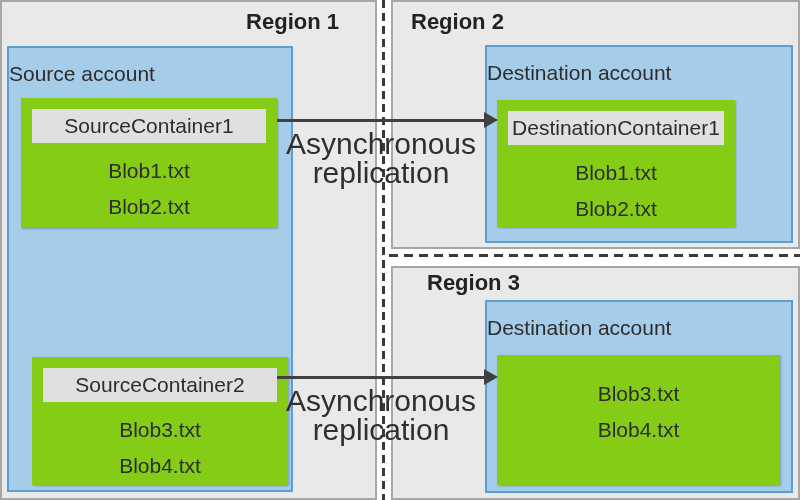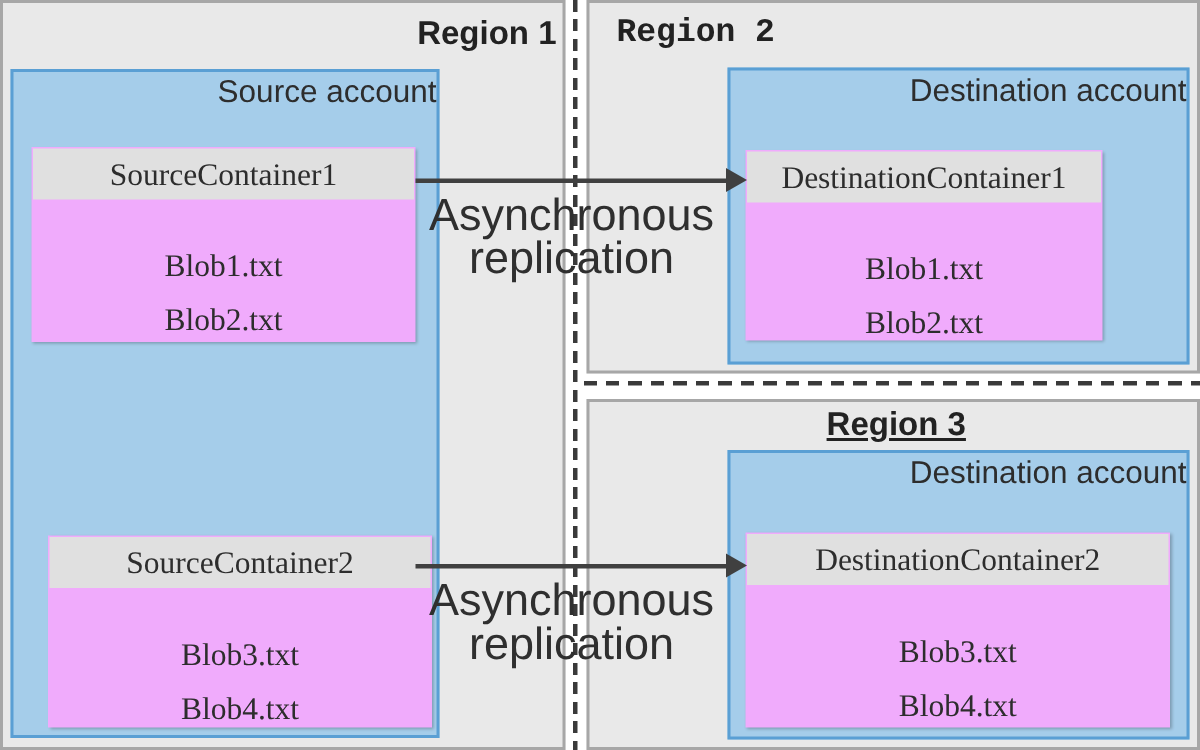--- a/index.html
+++ b/index.html
@@ -26,23 +26,23 @@
   #region-1 { left: 0;   top: 0;   width: 377px; height: 500px; }
   #region-2 { left: 391px; top: 0;   width: 409px; height: 249px; }
   #region-3 { left: 391px; top: 266px; width: 409px; height: 234px; }
 
   .region-label {
     font-size: 22px;
     font-weight: bold;
     color: #222222;
     line-height: 28px;
   }
-  #region-1 .region-label { text-align: right; padding: 6px 4px 0 0; }
-  #region-2 .region-label { text-align: left;  padding: 6px 0 0 18px; font-family: Liberation Mono, monospace; }
-  #region-3 .region-label { text-align: center;  padding: 1px 0 0 4px; text-decoration: underline; }
+  #region-1 .region-label { text-align: right; padding: 6px 36px 0 0; }
+  #region-2 .region-label { text-align: left;  padding: 6px 0 0 18px; }
+  #region-3 .region-label { text-align: left;  padding: 1px 0 0 34px; }
 
   
   #divider-vertical {
     position: absolute;
     left: 382px; top: 0;
     width: 3px; height: 500px;
     background: repeating-linear-gradient(180deg, #3a3a3a 0 8px, transparent 8px 13px);
     z-index: 3;
   }
   #divider-horizontal {
@@ -60,49 +60,49 @@
     border: 2px solid #5a9fd4;
     box-sizing: border-box;
     z-index: 2;
   }
   #source-account        { left: 7px;   top: 46px;  width: 286px; height: 446px; }
   #dest-account-r2       { left: 485px; top: 45px;  width: 308px; height: 198px; }
   #dest-account-r3       { left: 485px; top: 300px; width: 308px; height: 193px; }
 
   .account-title {
     font-size: 21px;
-    text-align: right;
+    text-align: left;
+    padding-top: 12px;
     line-height: 28px;
     color: #2d2d2d;
   }
 
   
   .containerbox {
     position: absolute;
-    background: #f0abfc;
+    background: #84cc16;
     box-sizing: border-box;
-    padding: 1px;
+    padding: 11px;
     box-shadow: 1px 1px 2px rgba(0,0,0,0.25);
     z-index: 4;
-    font-family: Liberation Serif, serif;
   }
   #container-source1 { left: 21px;  top: 98px;  width: 256px; height: 130px; }
   #container-source2 { left: 32px;  top: 357px; width: 256px; height: 128px; }
   #container-dest1   { left: 497px; top: 100px; width: 238px; height: 127px; }
   #container-dest2   { left: 497px; top: 355px; width: 283px; height: 130px; }
 
   .chead {
     background: #e0e0e0;
     height: 34px;
     line-height: 34px;
     text-align: center;
     font-size: 21px;
     color: #2d2d2d;
   }
-  .blobs { padding-top: 10px; margin-top: 16px; }
+  .blobs { padding-top: 10px; }
   .blob {
     text-align: center;
     font-size: 21px;
     line-height: 36px;
     color: #2d2d2d;
   }
 
   
   .arrow-line {
     position: absolute;
@@ -183,21 +183,20 @@
 
   <div class="containerbox" id="container-dest1">
     <div class="chead">DestinationContainer1</div>
     <div class="blobs">
       <div class="blob">Blob1.txt</div>
       <div class="blob">Blob2.txt</div>
     </div>
   </div>
 
   <div class="containerbox" id="container-dest2">
-    <div class="chead">DestinationContainer2</div>
     <div class="blobs">
       <div class="blob">Blob3.txt</div>
       <div class="blob">Blob4.txt</div>
     </div>
   </div>
 
   <div class="arrow-line" id="arrow-line-1"></div>
   <div class="arrow-head" id="arrow-head-1"></div>
   <div class="repl-label" id="repl-label-1">
     <div>Asynchronous</div>

